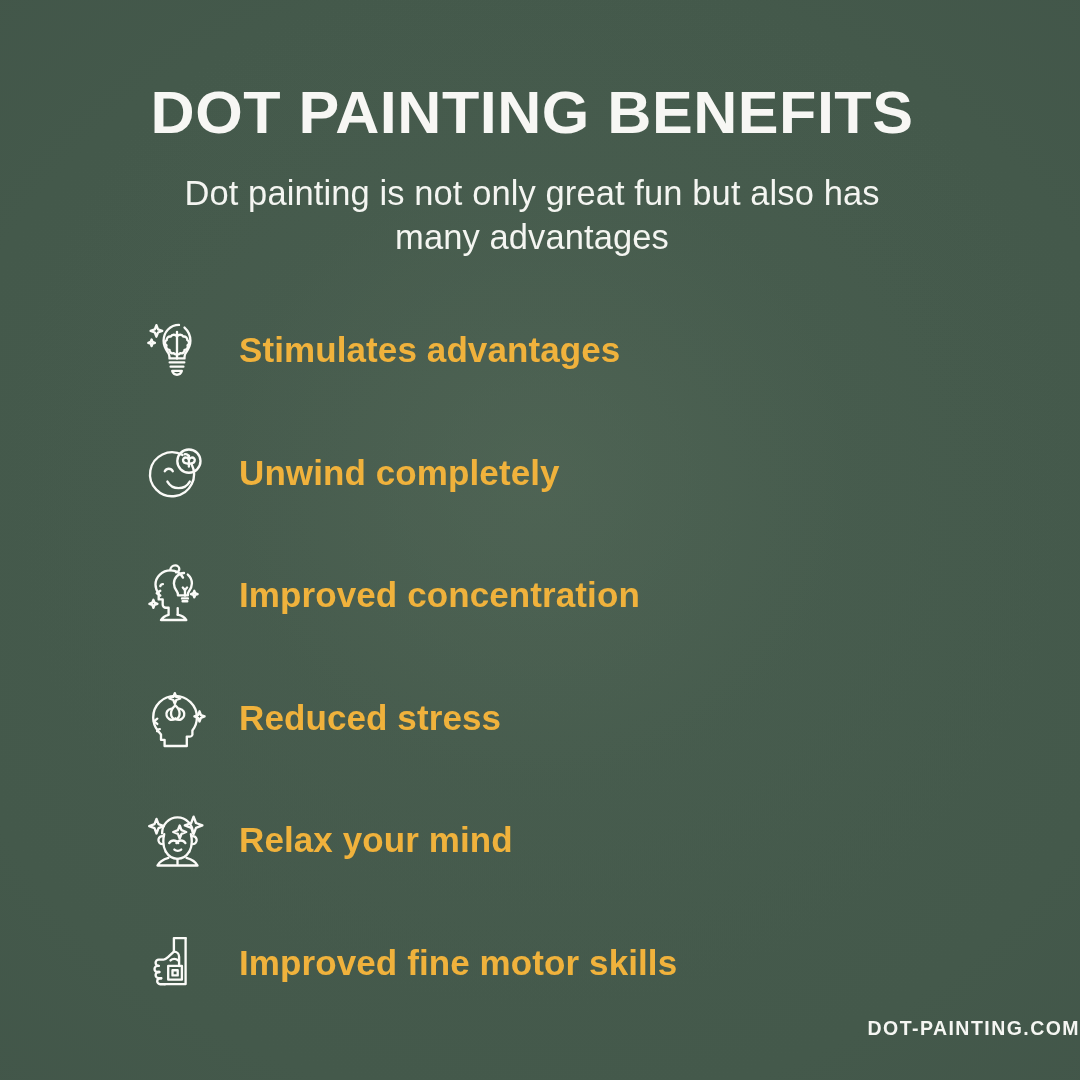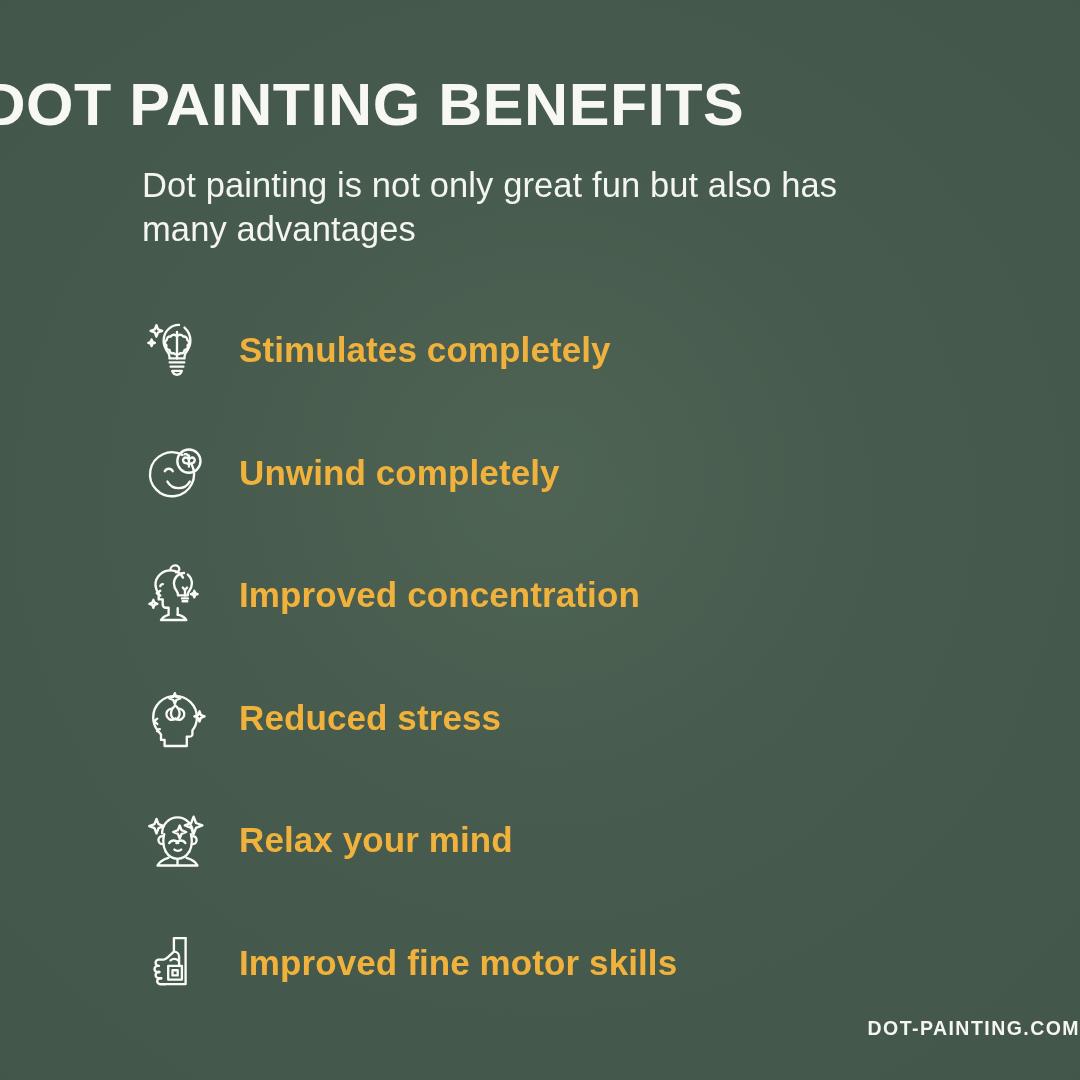--- a/index.html
+++ b/index.html
@@ -11,21 +11,21 @@
     position:relative;
   }
   #poster{
     position:absolute; inset:0;
     width:1080px; height:1080px;
     background:
       radial-gradient(circle at 50% 44%, rgba(88,110,92,0.42) 0%, rgba(78,100,84,0.14) 38%, rgba(0,0,0,0) 66%),
       radial-gradient(ellipse 120% 110% at 50% 50%, #475c4e 0%, #44594b 48%, #3e5046 100%);
   }
   
-  .head{ position:absolute; left:0; top:0; width:1064px; text-align:left; }
+  .head{ position:absolute; left:0; top:8px; width:1064px; text-align:center; }
   .title{
     margin-top:76px;
     color:#f7f7f4;
     font-size:59px;
     font-weight:bold;
     letter-spacing:0.5px;
     line-height:1.0;
     transform:scaleX(1.035);
   }
   .subtitle{
@@ -93,21 +93,21 @@
           <path d="M43.5 13.6a17.6 17.6 0 0 1 5.9 13.2c0 5.3-2.3 8.7-4.2 11.4-1 1.5-1.7 3-1.7 4.8v1.4H28.5v-1.4c0-1.8-.7-3.3-1.7-4.8-1.9-2.7-4.2-6.1-4.2-11.4 0-8.8 6.7-15.9 15.4-15.9"></path>
           <path d="M36 17.8v26.6"></path>
           <path d="M36 22.3c-1.6-2.1-5.2-2.1-6.2.3-2.4-.5-4.3 1.3-4.1 3.4-2.2 1.1-2.3 4.1-.2 5.3-1 2.2.6 4.7 3 4.7-.1 2.3 2.2 4 4.3 3.1.8 1.7 3.2 1.7 3.2-.3"></path>
           <path d="M36 22.3c1.6-2.1 5.2-2.1 6.2.3 2.4-.5 4.3 1.3 4.1 3.4 2.2 1.1 2.3 4.1.2 5.3 1 2.2-.6 4.7-3 4.7.1 2.3-2.2 4-4.3 3.1-.8 1.7-3.2 1.7-3.2-.3"></path>
           <path d="M28.7 48.3h14.6M29.6 52.6h12.8"></path>
           <path d="M31.2 56.9c.7 2.3 2.6 3.8 4.8 3.8s4.1-1.5 4.8-3.8z"></path>
           <path d="M15.4 11.1l1.6 4.2 4.2 1.6-4.2 1.6-1.6 4.2-1.6-4.2-4.2-1.6 4.2-1.6z"></path>
           <path d="M10.6 25.5l.9 2.4 2.4.9-2.4.9-.9 2.4-.9-2.4-2.4-.9 2.4-.9z"></path>
         </svg>
       </span>
-      <span class="label">Stimulates completely</span>
+      <span class="label">Stimulates advantages</span>
     </div>
 
     <div class="row">
       <span class="ico">
         <svg viewBox="0 0 72 72">
           <path d="M50.6 27.2a22 22 0 1 1-9.1-9.3"></path>
           <path d="M23.8 34.3c.8-1.6 2.4-2.6 4-2.6s3.2 1 4 2.6"></path>
           <path d="M26.4 44.6c2.3 4 6.6 6.5 11.2 6.5s8.9-2.5 11.2-6.5"></path>
           <circle cx="47.9" cy="24.1" r="11.6"></circle>
           <path d="M47.9 18.6v11"></path>

